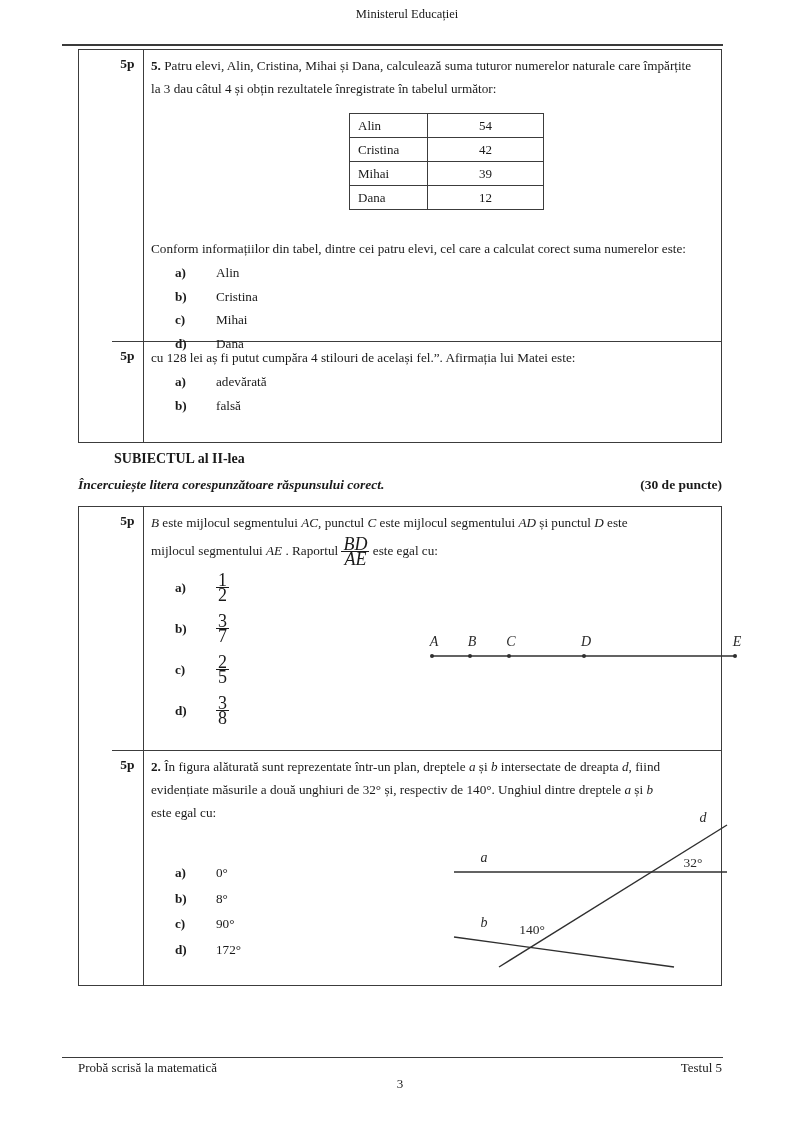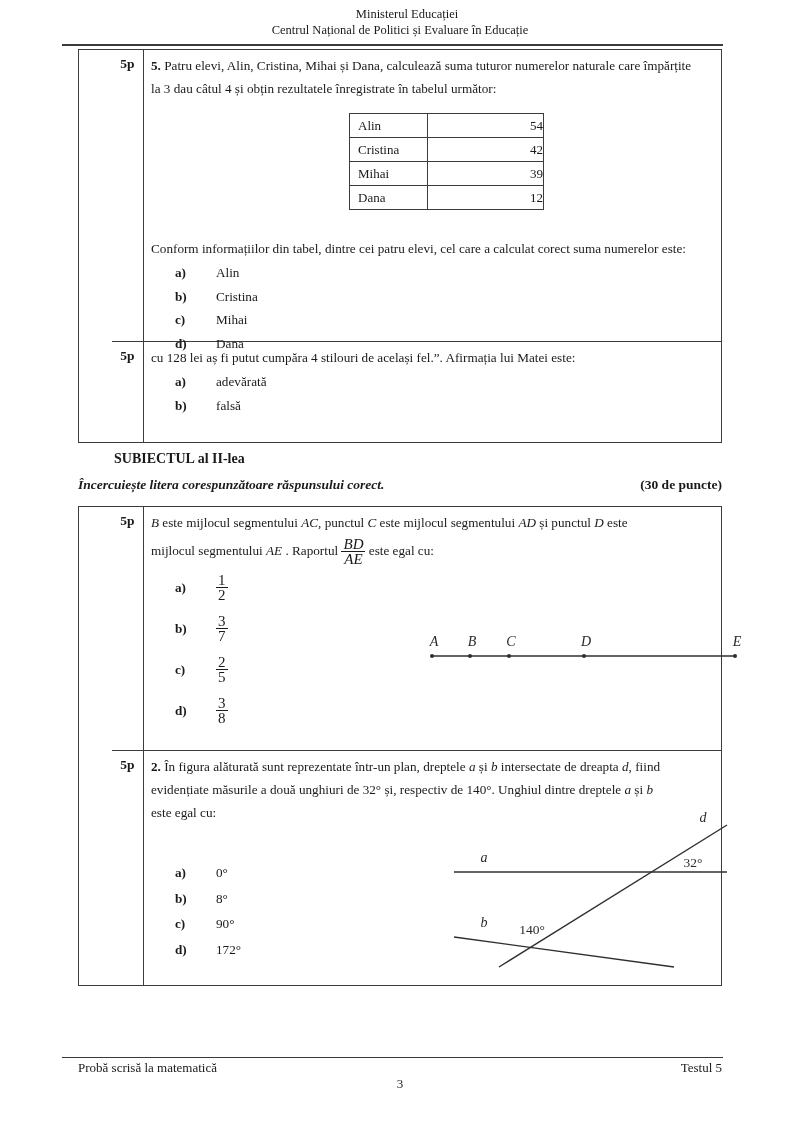--- a/index.html
+++ b/index.html
@@ -22,29 +22,29 @@
   .row-s2q2{height:234px;}
   .pts{width:32px;flex:none;border-right:1px solid #3c3c3c;text-align:center;
        font-weight:bold;font-size:13.5px;padding-top:6px;box-sizing:border-box;}
   .qcontent{flex:1;padding:4px 8px 0 7px;position:relative;box-sizing:border-box;
             font-size:13.2px;line-height:23px;}
   .qline{white-space:nowrap;}
 
   .names-table{border-collapse:collapse;margin:13px 0 0 198px;font-size:13px;}
   .names-table td{border:1px solid #3c3c3c;height:19px;padding:0;}
   .names-table td.name{width:69px;padding-left:8px;}
-  .names-table td.value{width:115px;text-align:right;}
+  .names-table td.value{width:115px;text-align:center;}
 
   .conform{margin-top:27px;white-space:nowrap;}
   .opts{margin-top:1px;}
   .opt{display:flex;line-height:23.5px;}
   .opt-label{margin-left:24px;width:41px;font-weight:bold;flex:none;}
 
   .opt-frac{display:flex;align-items:center;height:41px;}
-  .frac{display:inline-block;text-align:center;font-size:15px;line-height:14px;vertical-align:middle;}
+  .frac{display:inline-block;text-align:center;font-size:18px;line-height:14px;vertical-align:middle;}
   .frac .num{display:block;border-bottom:1px solid #1a1a1a;padding:0 2px;}
   .frac .den{display:block;}
   .frac.math{font-style:italic;}
   .line3{height:33px;line-height:33px;white-space:nowrap;}
 
   .fig{position:absolute;}
   .fig svg text{font-family:"Liberation Serif",serif;}
   .fig .math-lbl{font-style:italic;font-size:14px;fill:#2a2a2a;}
   .fig .angle-lbl{font-size:13.5px;fill:#2a2a2a;}
 
@@ -58,21 +58,20 @@
   .ft-row{position:absolute;top:1060px;left:78px;width:644px;display:flex;
           justify-content:space-between;font-size:13px;}
   .ft-page{position:absolute;top:1076px;left:0;width:100%;text-align:center;font-size:13px;}
 </style>
 </head>
 <body>
 
 <div class="page">
 
   <div class="hdr hdr1">Ministerul Educației</div>
-  <div class="hdr hdr2">Centrul Național de Politici și Evaluare în Educație</div>
   <div class="hdr-rule"></div>
 
   <div class="qtable" id="table1">
 
     <div class="qrow row-q5">
       <div class="pts">5p</div>
       <div class="qcontent">
         <div class="qline"><span style="font-weight: bold;">5. </span><span>Patru elevi, Alin, Cristina, Mihai și Dana, calculează suma tuturor numerelor naturale care împărțite</span></div>
         <div class="qline"><span>la 3 dau câtul 4 și obțin rezultatele înregistrate în tabelul următor:</span></div>
 

